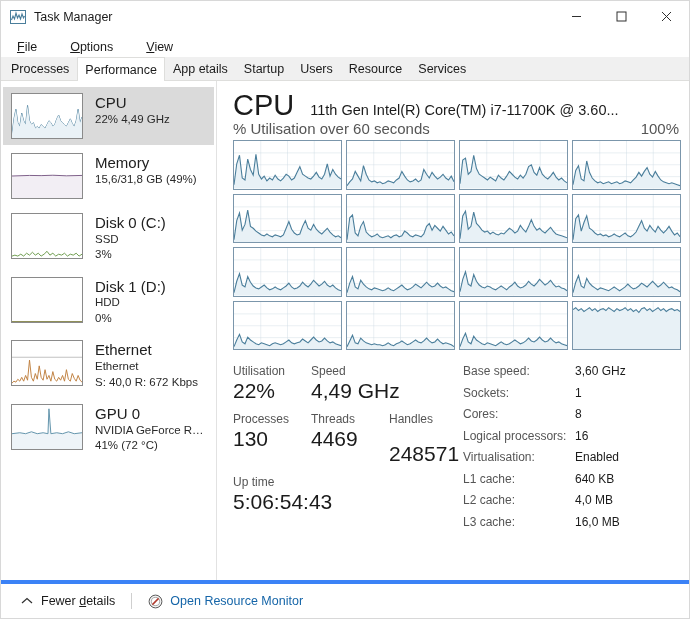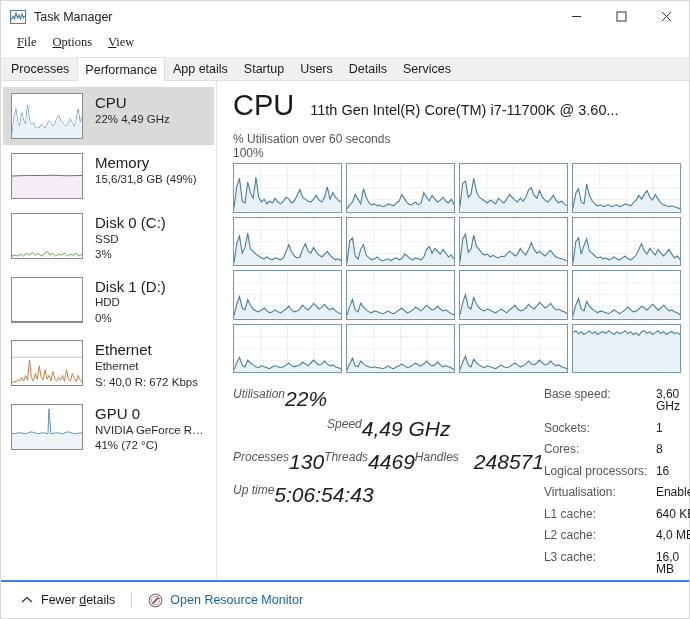--- a/index.html
+++ b/index.html
@@ -31,24 +31,23 @@
   .winbtn {
     width: 45px; height: 31px;
     display: flex; align-items: center; justify-content: center;
     color: #303030;
   }
   .winbtn svg { display: block; }
 
   
   .menubar {
     height: 25px; flex: 0 0 25px;
-    display: flex; align-items: flex-start;
-    padding-left: 8px; gap: 0;
-    background: #ffffff;
-    font-family: Liberation Serif, serif;
+    display: flex; align-items: flex-end;
+    padding-left: 8px; gap: 17px;
+    background: #ffffff;
   }
   .menuitem {
     font-size: 12.5px; color: #1b1b1b;
     padding: 3px 8px 3px 8px;
   }
   .menuitem u { text-decoration: underline; text-underline-offset: 1px; }
 
   
   .tabbar {
     height: 24px; flex: 0 0 24px;
@@ -120,24 +119,23 @@
     background: #ffffff;
   }
   .main-head { display: flex; align-items: baseline; gap: 16px; }
   .main-title { font-size: 29px; color: #1b1b1b; font-weight: 400; line-height: 1; }
   .main-model {
     font-size: 14.5px; color: #1b1b1b;
     white-space: nowrap; overflow: hidden; text-overflow: ellipsis;
   }
   .graph-caption {
     display: flex; justify-content: space-between; align-items: baseline;
-    font-size: 12px; color: #555555;
-    margin-top: 12px; margin-bottom: 3px;
+    font-size: 15px; color: #555555;
+    margin-top: 0; margin-bottom: 3px;
     padding-right: 2px;
-    flex-direction: column;
   }
 
   
   .cpu-grid {
     display: grid;
     grid-template-columns: repeat(4, 1fr);
     grid-template-rows: repeat(4, 1fr);
     gap: 4px;
     height: 210px;
   }
@@ -149,40 +147,40 @@
   .cpu-cell svg { display: block; width: 100%; height: 100%; }
 
   
   .stats {
     display: flex;
     margin-top: 14px;
     gap: 0;
   }
   .stats-left { flex: 0 0 230px; }
   .stat-row { display: flex; margin-bottom: 9px; }
-  .stat-col { display: flex; flex-direction: row; font-style: italic; }
+  .stat-col { display: flex; flex-direction: column; }
   .stat-label { font-size: 12px; color: #555555; line-height: 1.25; }
   .stat-value { font-size: 21px; color: #1b1b1b; line-height: 1.15; font-weight: 400; }
   .c-util  { flex: 0 0 78px; }
-  .c-speed { flex: 0 0 auto; margin-top: 30px; }
+  .c-speed { flex: 0 0 auto; }
   .c-proc  { flex: 0 0 78px; }
   .c-thr   { flex: 0 0 78px; }
   .c-hnd   { flex: 0 0 auto; gap: 15px; }
 
   .specs { flex: 1 1 auto; padding-top: 1px; }
   .spec-row { display: flex; font-size: 12px; line-height: 1.0; margin-bottom: 9.5px; }
   .spec-key { flex: 0 0 112px; color: #555555; }
   .spec-val { color: #1b1b1b; }
 
   
   .footer {
     flex: 0 0 38px; height: 38px;
     display: flex; align-items: center;
     padding-left: 14px; gap: 0;
-    border-top: 2px solid #3b82f6;
+    border-top: 4px solid #3b82f6;
     background: #ffffff;
   }
   .fewer {
     display: flex; align-items: center; gap: 8px;
     font-size: 12.5px; color: #1b1b1b;
     padding: 4px 6px;
   }
   .fewer u { text-decoration: underline; text-underline-offset: 1px; }
   .fsep { width: 1px; height: 16px; background: #cfcfcf; margin: 0 10px; }
   .resmon {
@@ -229,21 +227,21 @@
     <div class="menuitem"><u>O</u><span>ptions</span></div>
     <div class="menuitem"><u>V</u><span>iew</span></div>
   </div>
 
   <div class="tabbar">
     <div class="tab">Processes</div>
     <div class="tab active">Performance</div>
     <div class="tab">App etails</div>
     <div class="tab">Startup</div>
     <div class="tab">Users</div>
-    <div class="tab">Details</div>
+    <div class="tab">Resource</div>
     <div class="tab">Services</div>
   </div>
 
   <div class="body">
 
     <div class="sidebar">
 
       <div class="side-item selected">
         <div class="thumb">
           <svg viewBox="0 0 72 46" preserveAspectRatio="none">

